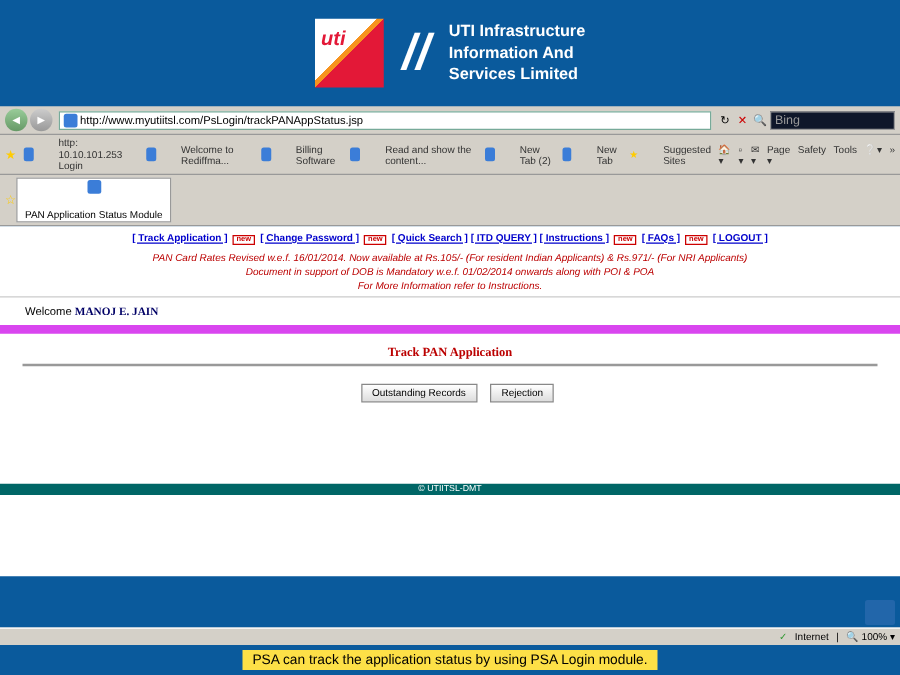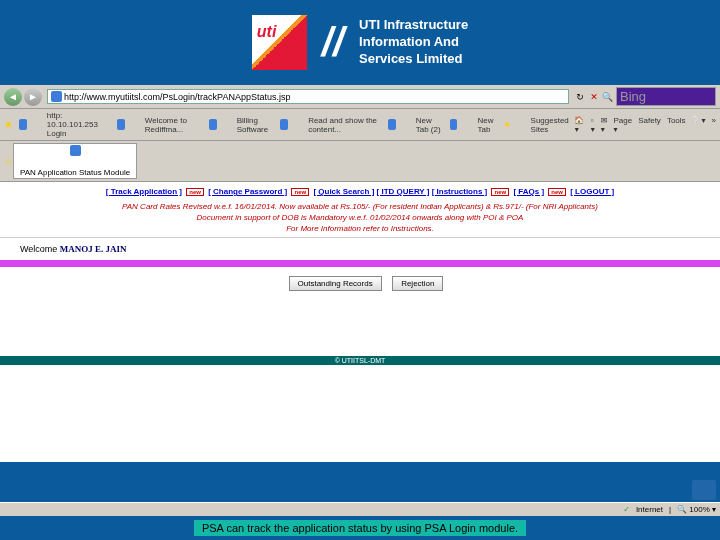--- a/index.html
+++ b/index.html
@@ -10,21 +10,21 @@
 .logo-box::after { content: "uti"; position: absolute; top: 8px; left: 5px; color: #e31837; font-size: 16px; font-style: italic; font-weight: bold; }
 .logo-slash { color: #fff; font-size: 40px; font-style: italic; font-weight: bold; margin: 0 5px; }
 .company-name { color: #fff; font-weight: bold; font-size: 13px; line-height: 1.3; }
 .browser-chrome { background: #d4d0c8; font-size: 9px; }
 .addr-bar { display: flex; align-items: center; padding: 2px 4px; border-bottom: 1px solid #999; gap: 2px; }
 .nav-btn { width: 18px; height: 18px; background: linear-gradient(#9c9, #696); border-radius: 50%; display: inline-flex; align-items: center; justify-content: center; color: #fff; font-size: 10px; }
 .nav-btn.fwd { background: linear-gradient(#ccc, #999); }
 .url-box { flex: 1; background: #fff; border: 1px solid #7a9; padding: 1px 3px; margin: 0 3px; font-size: 9px; display: flex; align-items: center; gap: 2px; text-align: center; }
 .ie-icon { width: 11px; height: 11px; background: #3b7dd8; border-radius: 2px; display: inline-block; }
 .small-icon { width: 12px; height: 12px; display: inline-flex; align-items: center; justify-content: center; font-size: 9px; }
-.search-box { width: 100px; background: #4c1d95; border: 1px solid #999; padding: 1px 3px; font-size: 13px; color: #999; }
+.search-box { width: 100px; background: #0f172a; border: 1px solid #999; padding: 1px 3px; font-size: 10px; color: #999; }
 .bookmark-bar { display: flex; align-items: center; padding: 2px 4px; border-bottom: 1px solid #999; gap: 6px; font-size: 8px; }
 .bm-item { display: flex; align-items: center; gap: 20px; color: #333; }
 .fav-star { color: #fc0; font-size: 10px; }
 .toolbar-right { margin-left: auto; display: flex; gap: 6px; color: #333; }
 .tab-bar { display: flex; align-items: center; padding: 2px 4px; font-size: 8px; border-bottom: 1px solid #999; }
 .tab { background: #fff; border: 1px solid #999; padding: 1px 6px; display: flex; align-items: center; gap: 12px; flex-direction: column; }
 .content-area { background: #fff; min-height: 280px; }
 .nav-links { text-align: center; padding: 5px 10px; font-size: 8px; }
 .nav-links a { color: #00c; text-decoration: underline; font-weight: bold; }
 .new-badge { display: inline-block; background: #fff; border: 1px solid #c00; color: #c00; font-size: 6px; padding: 0 2px; font-weight: bold; margin: 0 2px; }
@@ -33,21 +33,21 @@
 .welcome-row b { color: #006; font-family: "Times New Roman", serif; }
 .section-title { text-align: center; margin: 10px auto 6px; width: 95%; }
 .section-title-inner { color: #b00; font-weight: bold; font-size: 10px; border-bottom: 2px solid #999; padding-bottom: 3px; display: block; font-family: "Times New Roman", serif; }
 .btn-row { text-align: center; padding: 5px; margin-left: 12px; }
 .app-btn { background: linear-gradient(#fff, #ddd); border: 1px solid #888; padding: 2px 8px; font-size: 8px; margin: 0 3px; cursor: pointer; }
 .footer-strip { background: #066; color: #fff; text-align: center; font-size: 7px; padding: 1px; margin-top: 60px; }
 .status-bar { position: absolute; bottom: 24px; left: 0; right: 0; background: #d4d0c8; border-top: 1px solid #fff; height: 14px; display: flex; align-items: center; font-size: 8px; padding: 0 4px; }
 .status-right { margin-left: auto; display: flex; gap: 6px; align-items: center; }
 .zone-icon { color: #393; }
 .caption { position: absolute; bottom: 0; left: 0; right: 0; background: #0a5a9c; color: #000; text-align: center; padding: 4px; font-size: 11px; }
-.caption-inner { background: #14b8a6; display: inline-block; padding: 2px 8px; }
+.caption-inner { background: #fde047; display: inline-block; padding: 2px 8px; }
 .be-icon { position: absolute; bottom: 40px; right: 4px; width: 24px; height: 20px; background: #26a; border-radius: 2px; }
 </style>
 </head>
 <body>
 
 <div class="header-banner">
   <div class="logo-area">
     <div class="logo-box"></div>
     <div class="logo-slash">//</div>
     <div class="company-name">
@@ -138,20 +138,23 @@
     <a>[ LOGOUT ]</a>
   </div>
   <div class="notice">PAN Card Rates Revised w.e.f. 16/01/2014. Now available at Rs.105/- (For resident Indian Applicants) &amp; Rs.971/- (For NRI Applicants)</div>
   <div class="notice">Document in support of DOB is Mandatory w.e.f. 01/02/2014 onwards along with POI &amp; POA</div>
   <div class="notice">For More Information refer to Instructions.</div>
 
   <div class="welcome-row">
     <span>Welcome </span><b>MANOJ E. JAIN</b>
   </div>
 
+  <div class="section-title">
+    <span class="section-title-inner">Track PAN Application</span>
+  </div>
 
   <div class="btn-row">
     <button class="app-btn">Outstanding Records</button>
     <button class="app-btn">Rejection</button>
   </div>
 
   <div class="footer-strip">© UTIITSL-DMT</div>
 </div>
 
 <div class="be-icon"></div>

